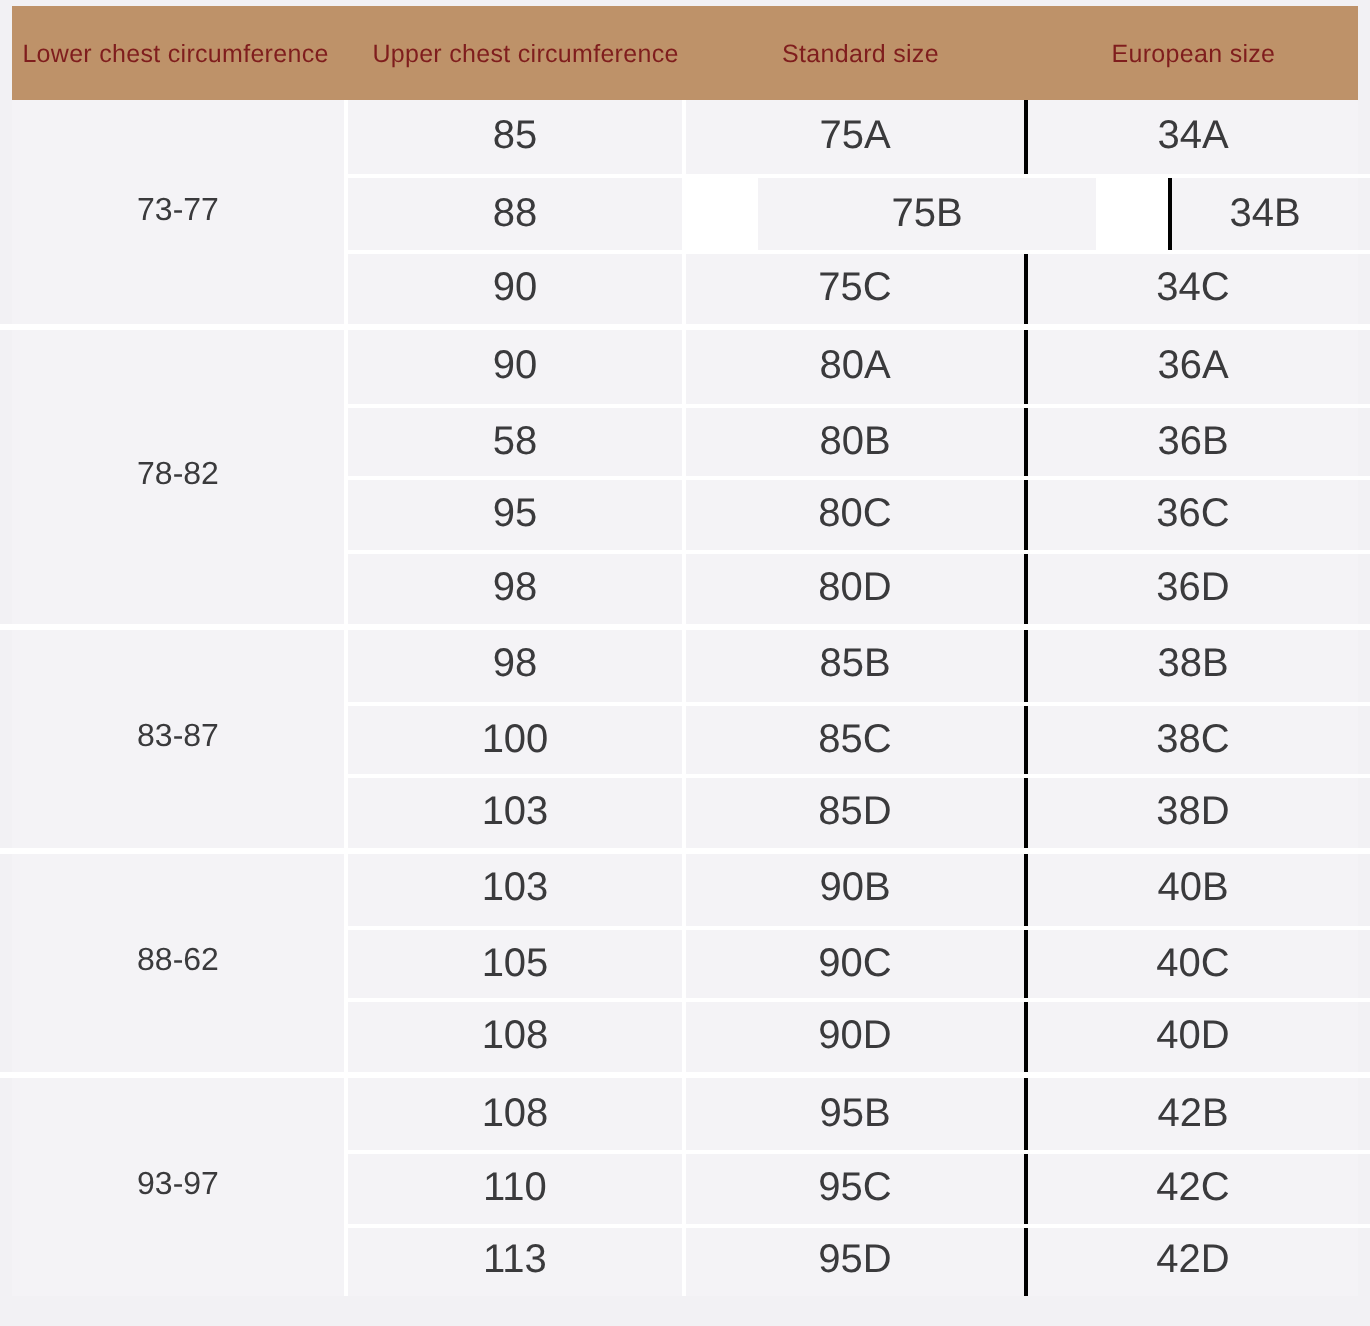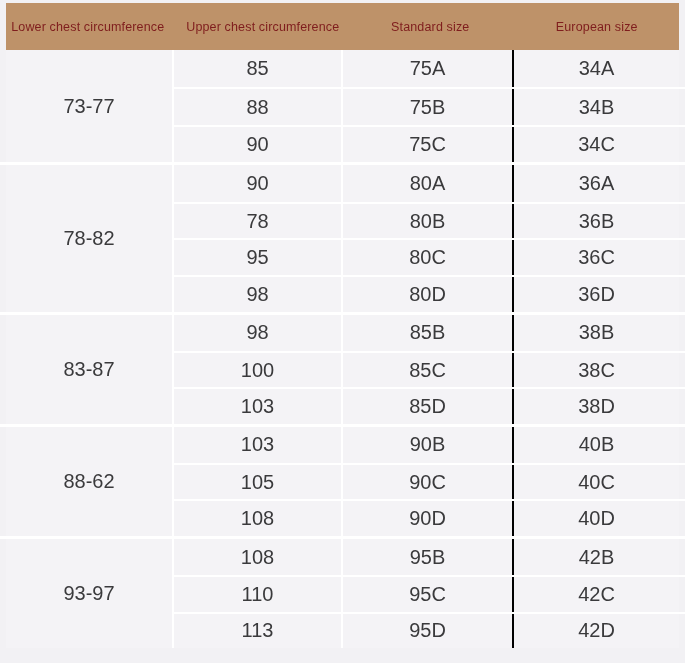--- a/index.html
+++ b/index.html
@@ -72,21 +72,21 @@
   }
 
   
   .group-label {
     width: 172px;
     flex: 0 0 172px;
     background: #f4f3f6;
     display: flex;
     align-items: center;
     justify-content: center;
-    font-size: 20px;
+    font-size: 16px;
     color: #3a3a3c;
     border-left: 6px solid #f2f1f4;
     box-sizing: border-box;
     text-align: right;
   }
 
   .group-rows {
     flex: 1 1 auto;
     display: flex;
     flex-direction: column;
@@ -142,42 +142,42 @@
 
   <div class="chart-body">
       <div class="group g0" style="height: 112.125px;">
         <div class="group-label">73-77</div>
         <div class="group-rows">
           <div class="data-row" style="height: 37.375px;">
             <div class="data-cell upper">85</div>
             <div class="data-cell standard">75A</div>
             <div class="data-cell european">34A</div>
           </div>
-          <div class="data-row" style="height: 37.375px;">
+          <div class="data-row" style="height: 37.375px; gap: 36px;">
             <div class="data-cell upper">88</div>
             <div class="data-cell standard">75B</div>
             <div class="data-cell european">34B</div>
           </div>
           <div class="data-row" style="height: 37.375px;">
             <div class="data-cell upper">90</div>
             <div class="data-cell standard">75C</div>
             <div class="data-cell european">34C</div>
           </div>
         </div>
       </div>
       <div class="group g1" style="height: 149.5px;">
         <div class="group-label">78-82</div>
         <div class="group-rows">
           <div class="data-row" style="height: 37.375px;">
             <div class="data-cell upper">90</div>
             <div class="data-cell standard">80A</div>
             <div class="data-cell european">36A</div>
           </div>
           <div class="data-row" style="height: 37.375px;">
-            <div class="data-cell upper">78</div>
+            <div class="data-cell upper">58</div>
             <div class="data-cell standard">80B</div>
             <div class="data-cell european">36B</div>
           </div>
           <div class="data-row" style="height: 37.375px;">
             <div class="data-cell upper">95</div>
             <div class="data-cell standard">80C</div>
             <div class="data-cell european">36C</div>
           </div>
           <div class="data-row" style="height: 37.375px;">
             <div class="data-cell upper">98</div>

